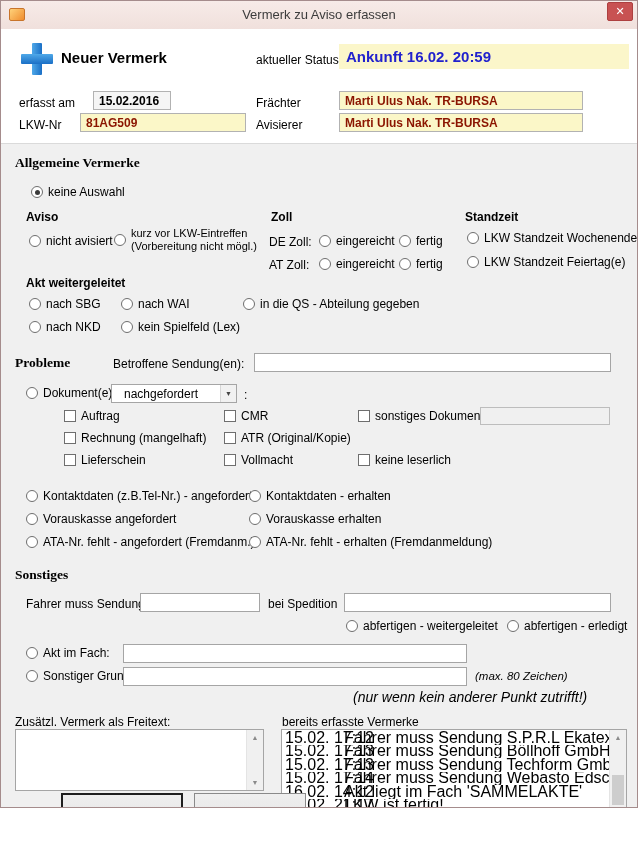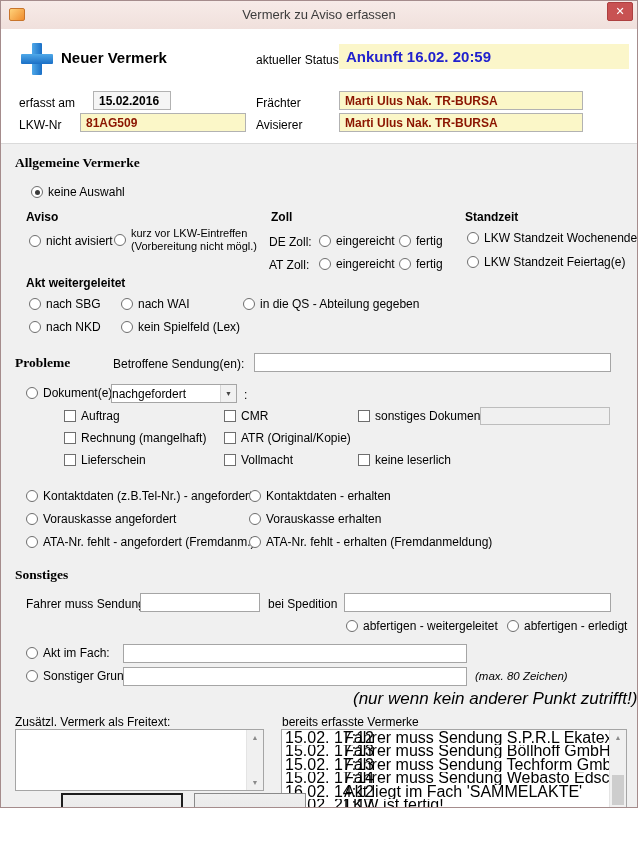--- a/index.html
+++ b/index.html
@@ -36,21 +36,21 @@
   .input { position:absolute; height:19px; background:#fff; border:1px solid #a5a5a5; }
   .input.gray { background:#f0f0f0; border-color:#bdbdbd; }
 
   .ctl { position:absolute; display:flex; align-items:center; gap:5px; font-size:12px; white-space:nowrap; }
   .radio { width:12px; height:12px; min-width:12px; border:1px solid #6e6e6e; border-radius:50%; background:#fff; position:relative; }
   .radio.checked::after { content:""; position:absolute; left:2.5px; top:2.5px; width:5px; height:5px; border-radius:50%; background:#3a3a3a; }
   .checkbox { width:12px; height:12px; min-width:12px; border:1px solid #6e6e6e; background:#fff; }
   .ml2 { line-height:13px; font-size:11px; white-space:nowrap; }
 
   .combo { position:absolute; left:110px; top:383px; width:126px; height:19px; background:#fff; border:1px solid #a5a5a5;
-           display:flex; align-items:center; justify-content:space-between; font-size:12px; padding-left:0; }
+           display:flex; align-items:center; justify-content:space-between; font-size:12px; padding-left:12px; }
   .combo-arrow { width:16px; height:100%; display:flex; align-items:center; justify-content:center; font-size:7px; color:#444;
                  background:#f1f1f1; border-left:1px solid #d6d6d6; }
 
   .textarea-box { position:absolute; left:14px; top:728px; width:249px; height:62px; background:#fff; border:1px solid #a5a5a5; }
   .listbox { position:absolute; left:280px; top:728px; width:346px; height:118px; background:#fff; border:1px solid #a5a5a5; overflow:hidden; }
   .list-inner { position:absolute; left:0; top:1px; right:17px; bottom:0; overflow:hidden; }
   .vrow { display:flex; height:13.5px; align-items:center; font-size:16px; white-space:nowrap; overflow:hidden; }
   .vtime { width:62px; min-width:62px; padding-left:3px; }
   .vtext { overflow:hidden; }
 
@@ -262,21 +262,21 @@
     <span class="lbl">Akt im Fach:</span>
   </div>
   <div class="input" style="left:122px;top:643px;width:344px"></div>
 
   <div class="ctl" style="left:25px;top:668px">
     <span class="radio"></span>
     <span class="lbl">Sonstiger Grund:</span>
   </div>
   <div class="input" style="left:122px;top:666px;width:344px"></div>
   <div class="abs lbl it" style="left:474px;top:669px;font-size:11.5px">(max. 80 Zeichen)</div>
-  <div class="abs lbl it" style="left:352px;top:688px;font-size:17px">(nur wenn kein anderer Punkt zutrifft!)</div>
+  <div class="abs lbl it" style="left:352px;top:688px;font-size:14px">(nur wenn kein anderer Punkt zutrifft!)</div>
 
   <div class="abs lbl" style="left:14px;top:714px">Zusätzl. Vermerk als Freitext:</div>
   <div class="abs lbl" style="left:281px;top:714px">bereits erfasste Vermerke</div>
 
   <div class="textarea-box">
     <div class="scrollbar-v">
       <div class="sb-arrow" style="top:0">▲</div>
       <div class="sb-arrow" style="bottom:0">▼</div>
     </div>
   </div>

